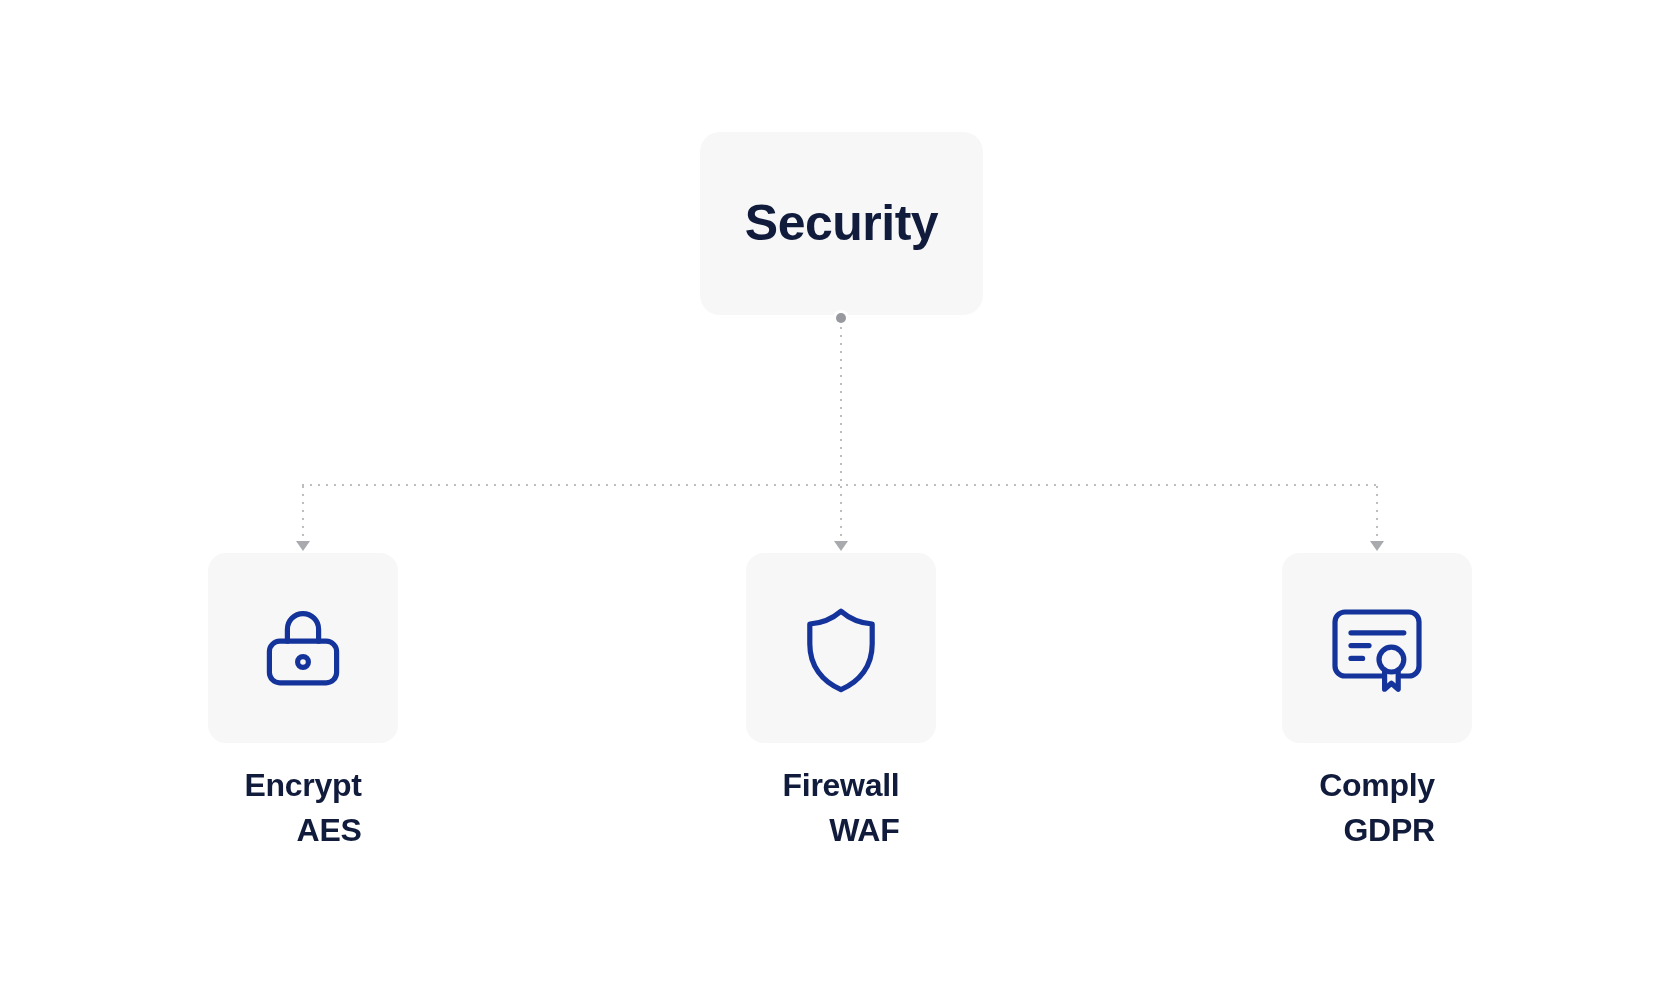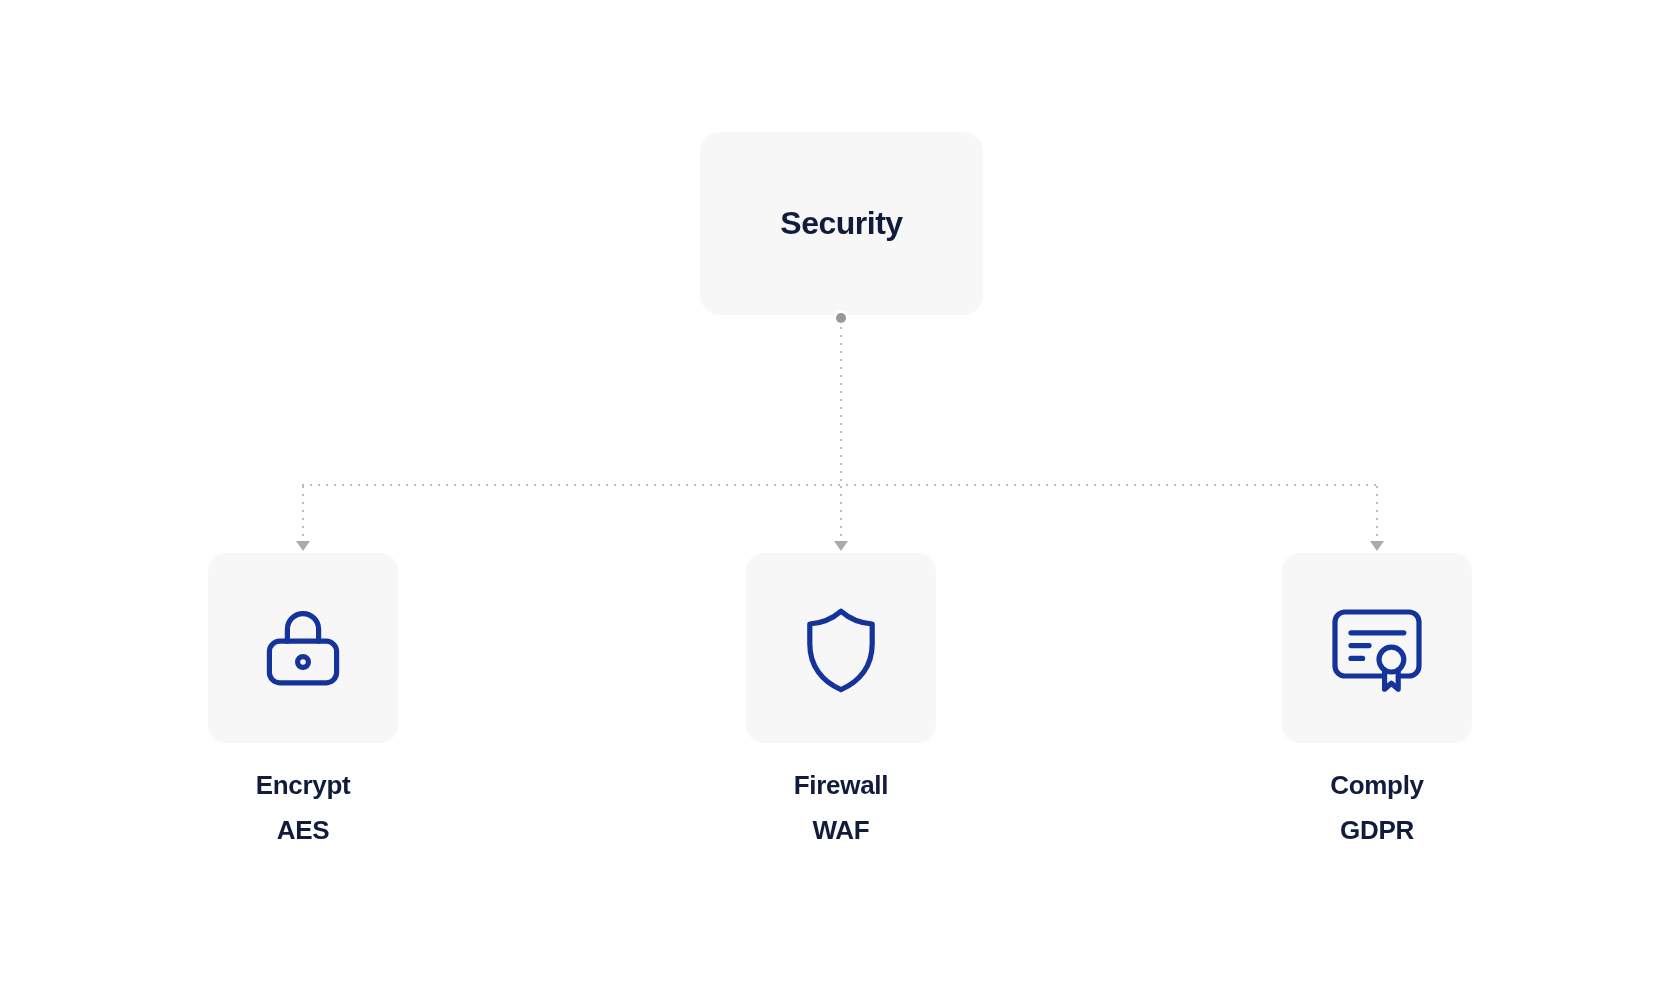--- a/index.html
+++ b/index.html
@@ -27,21 +27,21 @@
   .root-node {
     position: absolute;
     left: 700px; top: 132px;
     width: 283px; height: 183px;
     background: var(--color-node-bg);
     border-radius: 20px;
     display: flex; flex-direction: column;
     align-items: center; justify-content: center;
   }
   .root-title {
-    font-size: 32px; line-height: 63px;
+    font-size: 50px; line-height: 63px;
     font-weight: 700; letter-spacing: -0.5px;
     color: var(--color-text);
     text-align: center; white-space: nowrap;
   }
   
   .vline {
     position: absolute; width: 2px;
     background-image: repeating-linear-gradient(
       to bottom, var(--color-connector) 0 2px, transparent 2px 8px);
   }
@@ -74,24 +74,24 @@
     display: flex; align-items: center; justify-content: center;
   }
   .child-box svg {
     width: 96px; height: 96px;
     color: var(--color-icon);
   }
   .child-label {
     position: absolute;
     top: 210px; left: 50%;
     transform: translateX(-50%);
-    font-size: 26px; line-height: 45px;
+    font-size: 32px; line-height: 45px;
     font-weight: 700; letter-spacing: -0.3px;
     color: var(--color-text);
-    text-align: center; white-space: nowrap;
+    text-align: right; white-space: nowrap;
   }
 </style>
 </head>
 <body>
 
 <div class="canvas">
 
   <div class="root-node">
     <div class="root-title">Security</div>
   </div>

